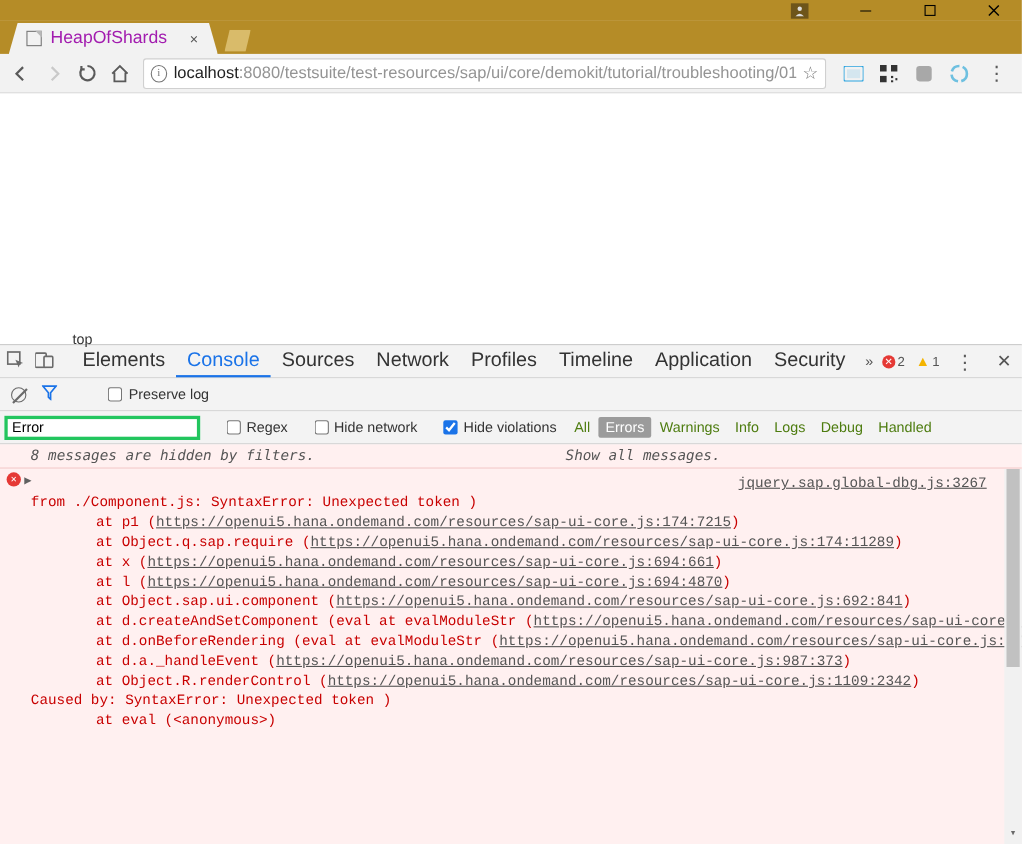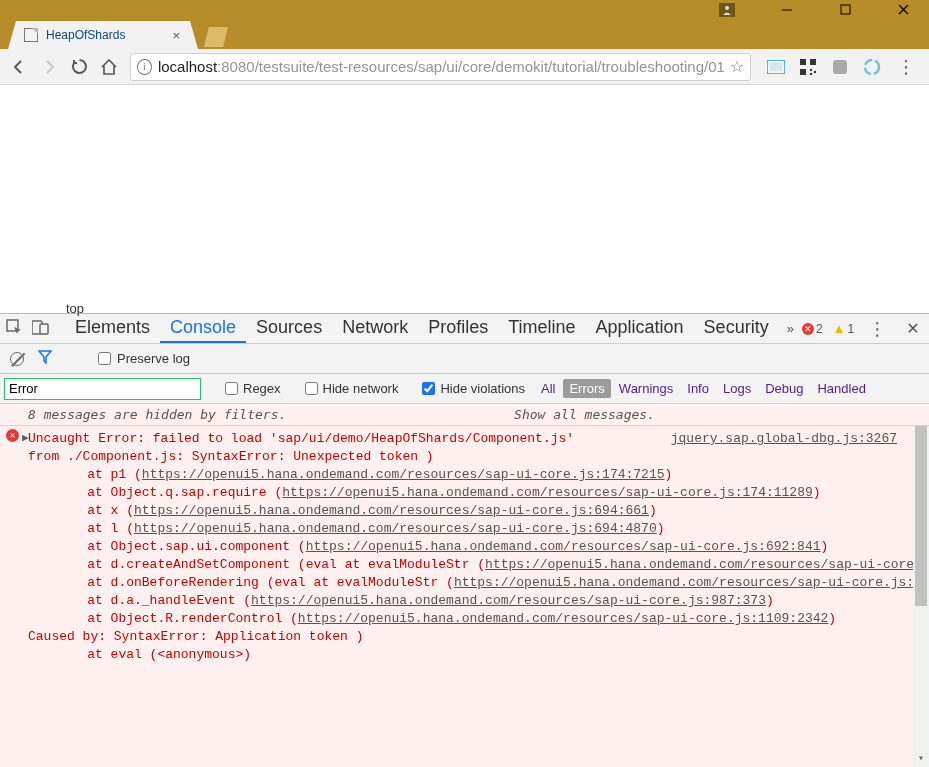--- a/index.html
+++ b/index.html
@@ -10,21 +10,21 @@
   .titlebar .win-btn { width: 40px; height: 19px; display: flex; align-items: center; justify-content: center; color: #000; font-size: 13px; }
   .titlebar .acct { width: 16px; height: 14px; background: #6e551a; margin-right: 14px; display: flex; align-items: center; justify-content: center; }
   .titlebar .acct svg { width: 10px; height: 10px; }
 
   
   .tabstrip { background: #b58c27; height: 30px; display: flex; align-items: flex-end; padding-left: 8px; position: relative; }
   .tab { background: #f2f2f2; border-radius: 4px 4px 0 0; height: 28px; display: flex; align-items: center; padding: 0 10px 0 8px; gap: 8px; min-width: 190px; position: relative; clip-path: polygon(8px 0, calc(100% - 8px) 0, 100% 100%, 0 100%); }
   .tab::before, .tab::after{ content:""; }
   .tab .favicon { width: 14px; height: 14px; border: 1px solid #777; display: inline-block; position: relative; }
   .tab .favicon::before { content: ""; position: absolute; right: -1px; top: -1px; border-top: 6px solid #b8b8b8; border-left: 6px solid transparent; }
-  .tab .title { font-size: 12px; color: #0c4a6e; flex: 1; }
+  .tab .title { font-size: 16px; color: #a21caf; flex: 1; }
   .tab .close { color: #555; font-size: 13px; }
   .newtab { width: 24px; height: 20px; background: #d9bb6a; margin-left: 6px; margin-bottom: 2px; clip-path: polygon(20% 0,100% 0,80% 100%,0 100%); }
 
   
   .toolbar { background: #f2f2f2; height: 36px; border-bottom: 1px solid #d5d5d5; display: flex; align-items: center; padding: 0 10px; gap: 12px; }
   .toolbar .ico { width: 18px; height: 18px; color: #5a5a5a; display: flex; align-items: center; justify-content: center; }
   .toolbar .ico.disabled { color: #b8b8b8; }
   .omnibox { flex: 1; height: 28px; border: 1px solid #d0d0d0; border-radius: 3px; background: #fff; display: flex; align-items: center; padding: 0 6px; gap: 6px; overflow: hidden; }
   .omnibox .info { width: 16px; height: 16px; border: 1.5px solid #767676; border-radius: 50%; font-size: 10px; color: #767676; display: flex; align-items: center; justify-content: center; font-family: serif; }
   .omnibox .url { font-size: 15px; color: #949494; white-space: nowrap; overflow: hidden; }
@@ -52,23 +52,23 @@
 
   .dt-filterrow1 { height: 30px; border-bottom: 1px solid #ccc; display: flex; align-items: center; padding: 0 10px; gap: 14px; background:#f3f3f3; }
   .dt-filterrow1 .noic { width:14px; height:14px; border:1.5px solid #6a6a6a; border-radius:50%; position:relative; }
   .dt-filterrow1 .noic::after { content:""; position:absolute; width:18px; height:1.5px; background:#6a6a6a; top:6px; left:-2px; transform:rotate(-45deg); }
   .dt-filterrow1 .funnel { color:#1a73e8; }
   .dt-filterrow1 .ctx { display:flex; align-items:center; gap:90px; color:#333; font-size:13px;flex-direction:column; }
   .dt-filterrow1 .ctx .caret { color:#555; font-size:10px; }
   .dt-filterrow1 label { display:flex; align-items:center; gap:6px; font-size:13px; color:#333; }
 
   .dt-filterrow2 { height: 30px; border-bottom: 1px solid #ccc; display: flex; align-items: center; padding: 0 4px 0 4px; gap: 10px; background:#f3f3f3; font-size:13px; }
-  .dt-filterrow2 input[type=text] { width: 197px; height: 22px; border:1px solid #22c55e; padding:0 4px; font-size:13px; }
+  .dt-filterrow2 input[type=text] { width: 178px; height: 22px; border:3px solid #22c55e; padding:0 4px; font-size:13px; }
   .dt-filterrow2 label { display:flex; align-items:center; gap:5px; color:#333;padding-left:14px; }
-  .dt-filterrow2 .level { padding: 2px 6px; color:#4c1d95; }
+  .dt-filterrow2 .level { padding: 2px 6px; color:#4d7c0f; }
   .dt-filterrow2 .level.active { background:#9b9b9b; color:#fff; border-radius:2px; }
 
   .dt-hidden { background:#fff0f0; color:#555; font-style:italic; font-family: Consolas, monospace; font-size: 13px; padding: 3px 14px 3px 28px; display:flex; border-bottom:1px solid #f3c7c7; }
   .dt-hidden .show { margin-left:auto; margin-right: 260px; font-style:italic; }
 
   .console-body { flex:1; overflow-y:auto; background:#fff0f0; font-family: Consolas, "Courier New", monospace; font-size: 13px; line-height: 18px; color:#c80000; position:relative; }
   .scrollbar { position:absolute; right:0; top:0; width:16px; height:100%; background:#f1f1f1; }
   .scrollbar .thumb { position:absolute; top:0; left:2px; width:12px; height:180px; background:#c1c1c1; }
   .scrollbar .arr { position:absolute; left:0; width:16px; height:16px; color:#6a6a6a; font-size:10px; display:flex; align-items:center; justify-content:center; }
   .scrollbar .arr.up { top:0; } .scrollbar .arr.dn { bottom:0; }
@@ -260,34 +260,34 @@
   <div class="dt-hidden">
     <span>8 messages are hidden by filters.</span>
     <span class="show">Show all messages.</span>
   </div>
 
   <div class="console-body">
     <div class="err-block">
       <span class="errico">✕</span>
       <span class="caret">▶</span>
       <span class="srcref">jquery.sap.global-dbg.js:3267</span>
-      <span>Uncaught Error: failed to load 'sap/ui/demo/HeapOfShards/Component.js'</span><br>
+      <br>
       <span>from ./Component.js: SyntaxError: Unexpected token )</span>
       <div class="stack" id="stack-host">
           <div class="at">    at p1 (<a>https://openui5.hana.ondemand.com/resources/sap-ui-core.js:174:7215</a>)</div>
           <div class="at">    at Object.q.sap.require (<a>https://openui5.hana.ondemand.com/resources/sap-ui-core.js:174:11289</a>)</div>
           <div class="at">    at x (<a>https://openui5.hana.ondemand.com/resources/sap-ui-core.js:694:661</a>)</div>
           <div class="at">    at l (<a>https://openui5.hana.ondemand.com/resources/sap-ui-core.js:694:4870</a>)</div>
           <div class="at">    at Object.sap.ui.component (<a>https://openui5.hana.ondemand.com/resources/sap-ui-core.js:692:841</a>)</div>
           <div class="at">    at d.createAndSetComponent (eval at evalModuleStr (<a>https://openui5.hana.ondemand.com/resources/sap-ui-core.js:174:7645</a>), &lt;anonymous&gt;:89:158)</div>
           <div class="at">    at d.onBeforeRendering (eval at evalModuleStr (<a>https://openui5.hana.ondemand.com/resources/sap-ui-core.js:174:7645</a>), &lt;anonymous&gt;:89:370)</div>
           <div class="at">    at d.a._handleEvent (<a>https://openui5.hana.ondemand.com/resources/sap-ui-core.js:987:373</a>)</div>
           <div class="at">    at Object.R.renderControl (<a>https://openui5.hana.ondemand.com/resources/sap-ui-core.js:1109:2342</a>)</div>
         </div>
-      <span>Caused by: SyntaxError: Application token )</span>
+      <span>Caused by: SyntaxError: Unexpected token )</span>
       <div class="stack"><span class="at">    at eval (&lt;anonymous&gt;)</span></div>
     </div>
     <div class="scrollbar">
       <div class="arr up">▴</div>
       <div class="thumb"></div>
       <div class="arr dn">▾</div>
     </div>
   </div>
 </div>
 

